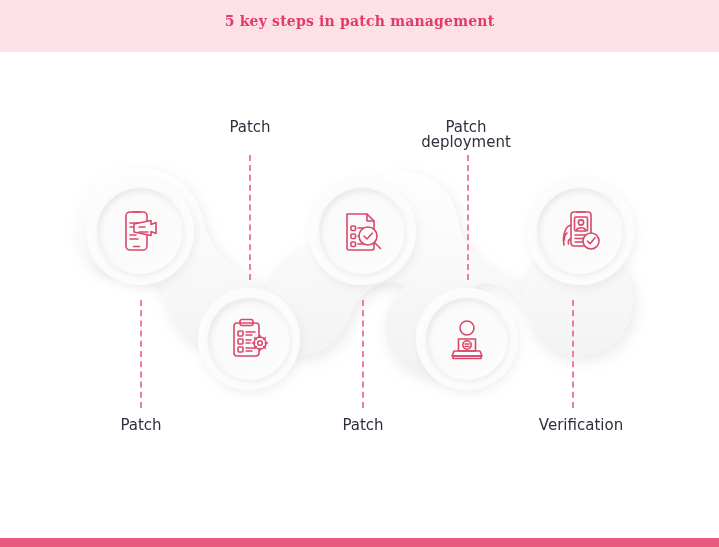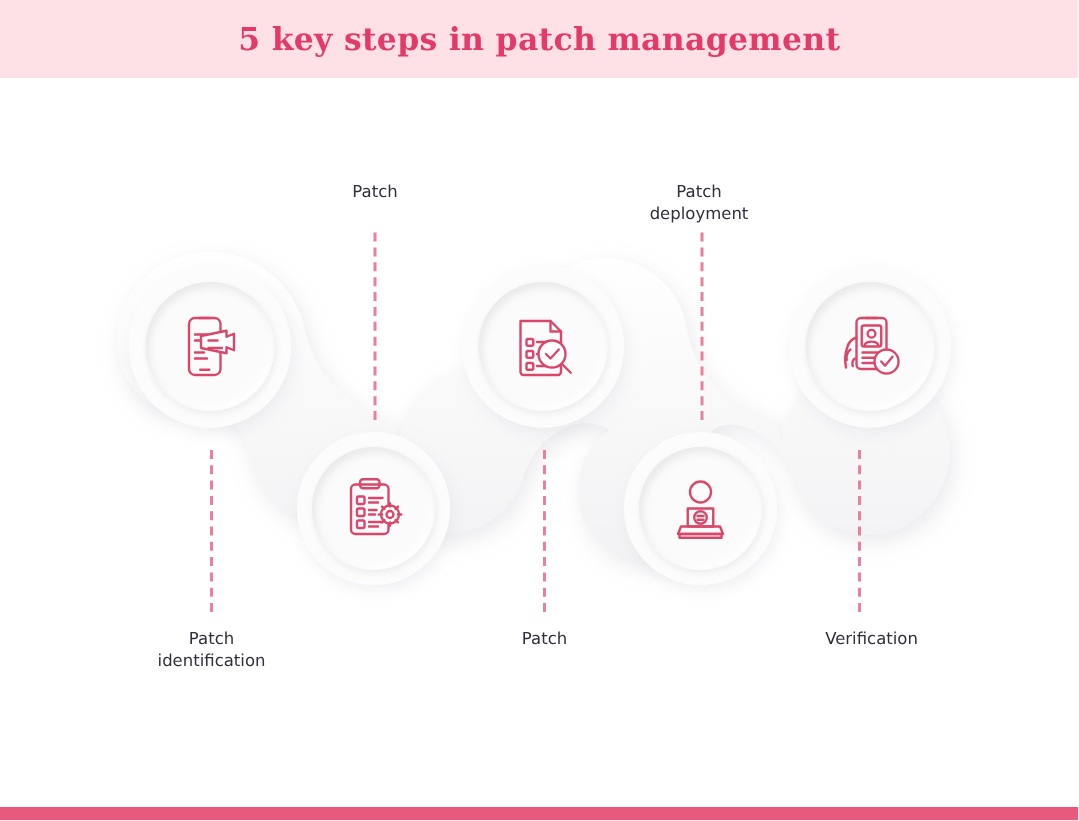--- a/index.html
+++ b/index.html
@@ -28,21 +28,21 @@
     background: #fde1e7;
   }
   .header-title {
     position: absolute;
     left: 0;
     top: 13px;
     width: 719px;
     text-align: center;
     font-family: "DejaVu Serif", "Liberation Serif", serif;
     font-weight: bold;
-    font-size: 21px;
+    font-size: 14px;
     letter-spacing: 0.2px;
     color: #e33a68;
     white-space: nowrap;
   }
 
   
   .footer-bar {
     position: absolute;
     left: 0;
     top: 538px;
@@ -97,21 +97,21 @@
     position: absolute;
     width: 0;
     border-left: 2px dashed #e9809c;
   }
 
   
   .label {
     position: absolute;
     text-align: center;
     font-family: "DejaVu Sans", "Liberation Sans", sans-serif;
-    font-size: 11px;
+    font-size: 15px;
     line-height: 15px;
     color: #2f2f3d;
     width: 160px;
   }
   .label span { display: block; }
 </style>
 </head>
 <body>
 
 <div id="canvas">
@@ -185,21 +185,20 @@
         <path d="M19.5 41.5 h6"></path>
         <path d="M16 18 h8 M16 22 h8 M16 30 h6 M16 34 h8"></path>
         <path d="M20 19 l17 -3.5 v4 l5 -2 v11 l-5 -2 v4 l-17 -3.5 z" fill="#ffffff"></path>
         <path d="M25 22 h6 M25 27 h9"></path>
       </svg>
     </div>
   </div>
   <div class="dash" style="left:140px; top:300px; height:108px;"></div>
   <div class="label" style="left:61px; top:418px;">
     <span>Patch</span>
-    <span>identification</span>
   </div>
 
   <div class="node node-bot" style="left:198px; top:288px;">
     <div class="node-inner">
       <svg class="icon-wrap" viewBox="0 0 52 52" fill="none" stroke="#d9486b" stroke-width="1.6" stroke-linecap="round" stroke-linejoin="round" xmlns="http://www.w3.org/2000/svg">
         <rect x="11" y="10" width="25" height="33" rx="3"></rect>
         <rect x="17" y="6.5" width="13" height="6" rx="2"></rect>
         <rect x="15" y="18" width="5" height="5" rx="1"></rect>
         <rect x="15" y="26" width="5" height="5" rx="1"></rect>
         <rect x="15" y="34" width="5" height="5" rx="1"></rect>

